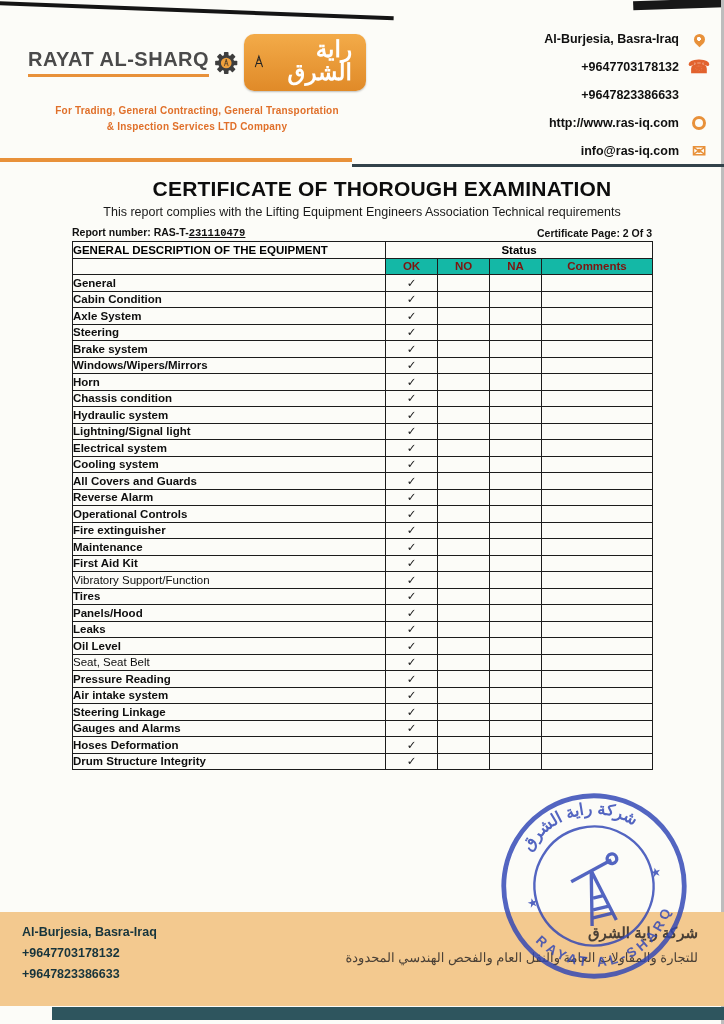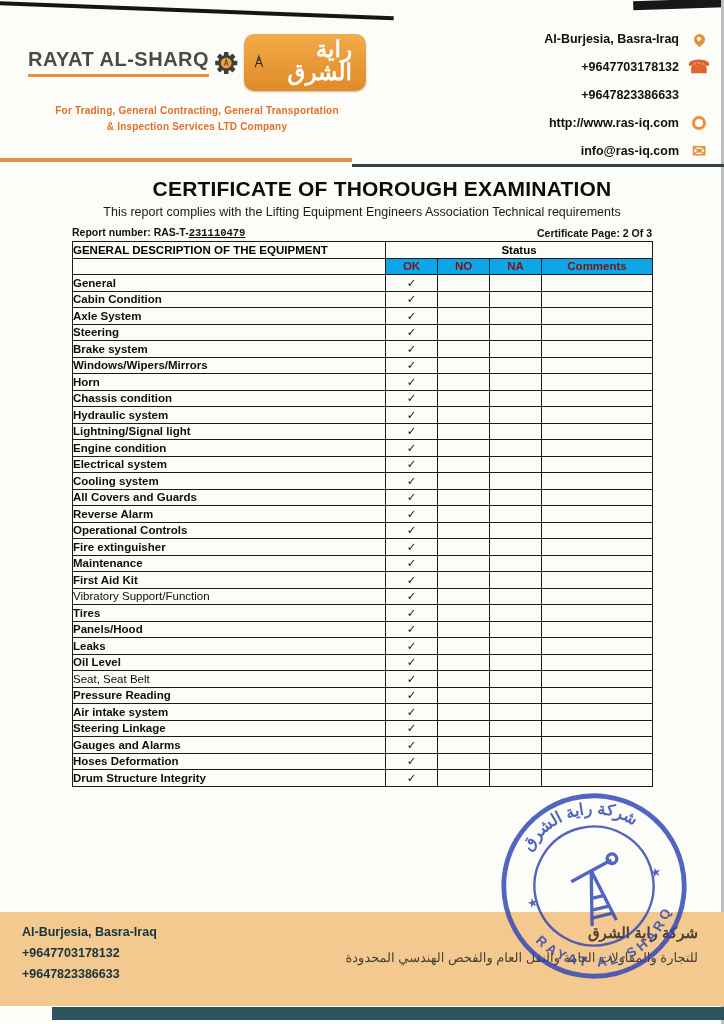--- a/index.html
+++ b/index.html
@@ -56,21 +56,21 @@
           font-size:10.5px; font-weight:bold; color:#111; }
   .report-num { text-decoration:underline;font-family:Liberation Mono, monospace; }
 
   
   .equip-table { position:absolute; left:72px; top:241px; width:580px;
           border-collapse:collapse; table-layout:fixed; }
   .equip-table td, .equip-table th { border:1px solid #1c1c1c; height:16.5px;
           font-size:11.5px; padding:0; vertical-align:middle; }
   .desc-h { font-weight:bold; text-align:left; padding-left:6px; font-size:11.5px; }
   .status-h { font-weight:bold; text-align:center; font-size:12px; }
-  .col-h { background:#0ea5e9; color:#7e1410; text-align:center; font-weight:bold; font-size:11.5px; }
+  .col-h { background:#14b8a6; color:#7e1410; text-align:center; font-weight:bold; font-size:11.5px; }
   .blank-h { background:transparent; }
   .desc { text-align:left; padding-left:6px; font-weight:bold; color:#0e0e0e; }
   .desc.reg { font-weight:normal; }
   .cell-ok { text-align:center; font-size:12.5px; color:#222; }
 
   
   .stamp { position:absolute; left:498px; top:790px; width:192px; height:192px;
           transform:rotate(-14deg); opacity:0.82; pointer-events:none; z-index:5; }
 
   
@@ -244,27 +244,20 @@
         </tr>
         <tr>
           <td class="desc">Hydraulic system</td>
           <td class="cell-ok">✓</td>
           <td class="cell-no"></td>
           <td class="cell-na"></td>
           <td class="cell-comments"></td>
         </tr>
         <tr>
           <td class="desc">Lightning/Signal light</td>
-          <td class="cell-ok">✓</td>
-          <td class="cell-no"></td>
-          <td class="cell-na"></td>
-          <td class="cell-comments"></td>
-        </tr>
-        <tr>
-          <td class="desc">Engine condition</td>
           <td class="cell-ok">✓</td>
           <td class="cell-no"></td>
           <td class="cell-na"></td>
           <td class="cell-comments"></td>
         </tr>
         <tr>
           <td class="desc">Electrical system</td>
           <td class="cell-ok">✓</td>
           <td class="cell-no"></td>
           <td class="cell-na"></td>

